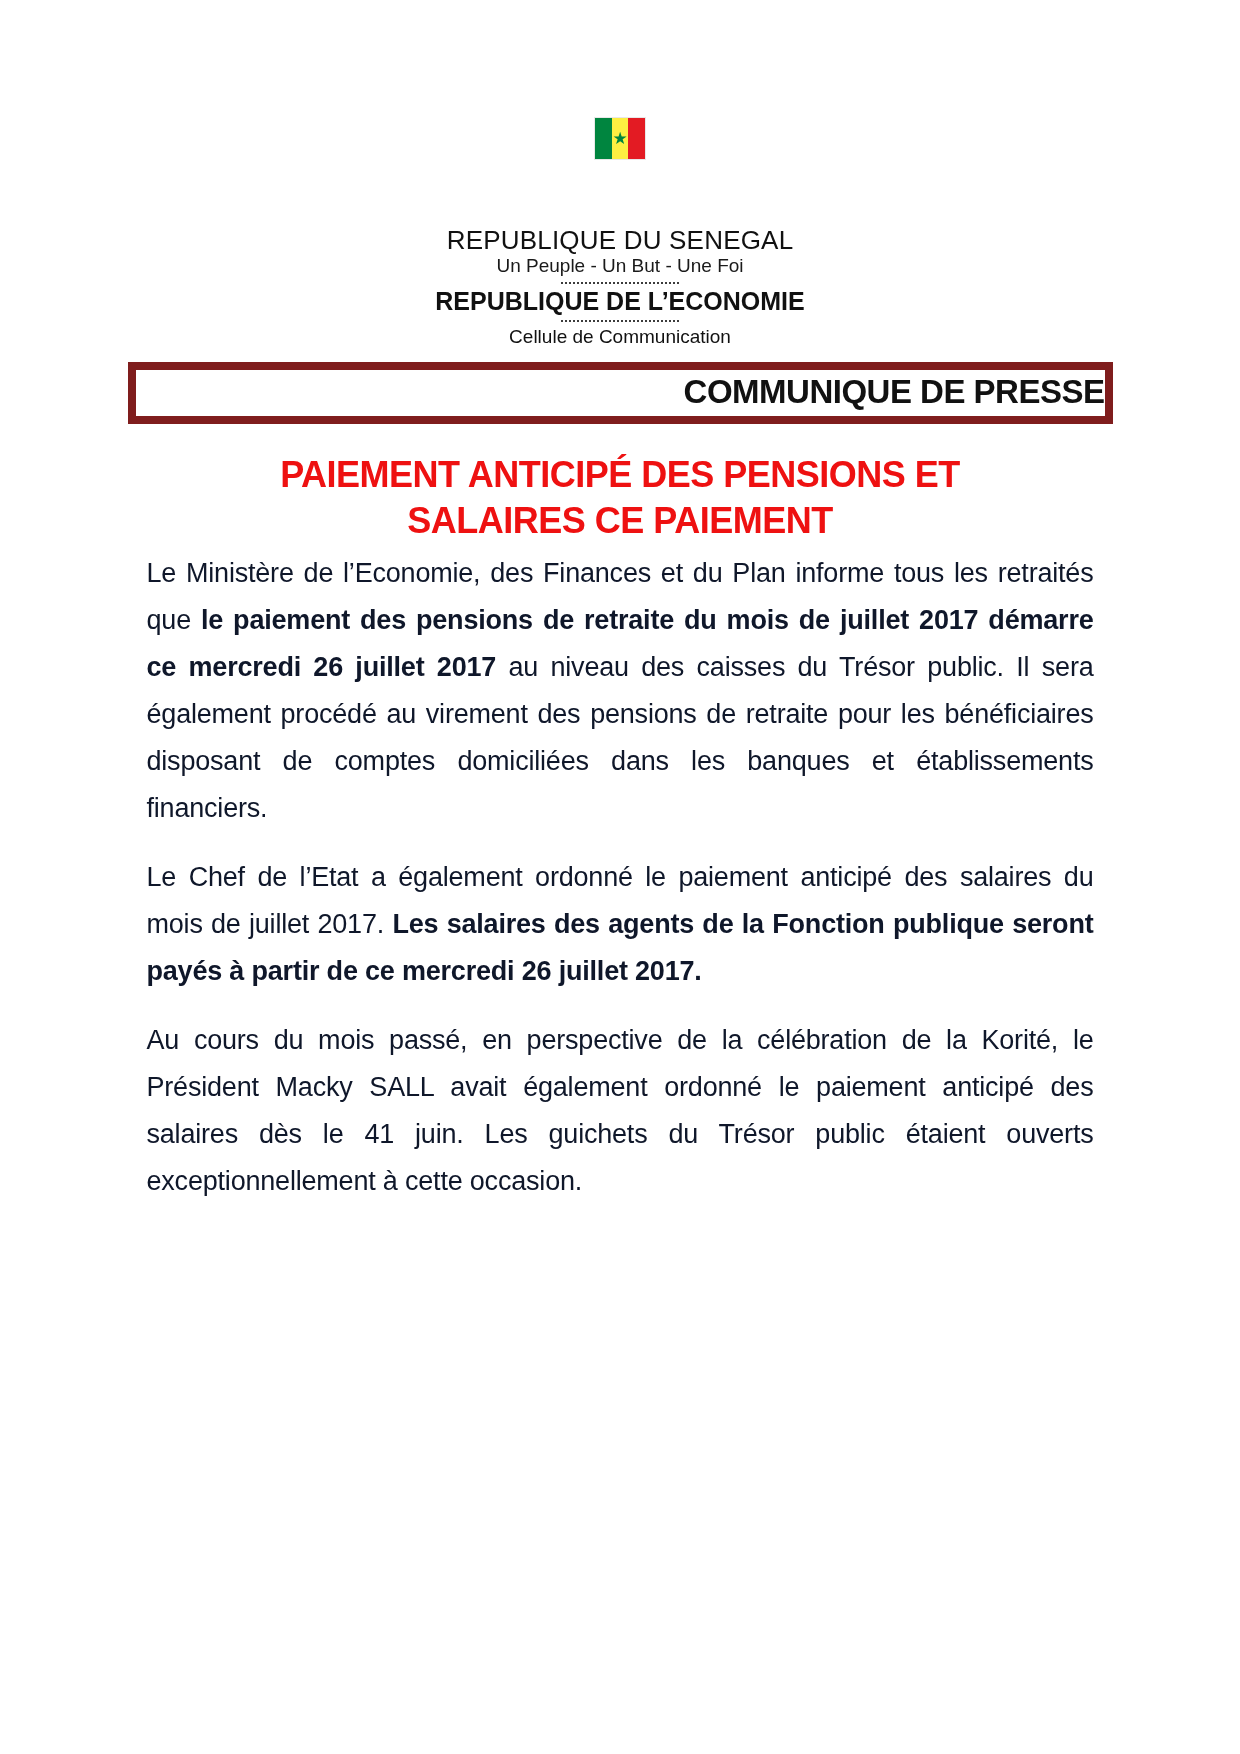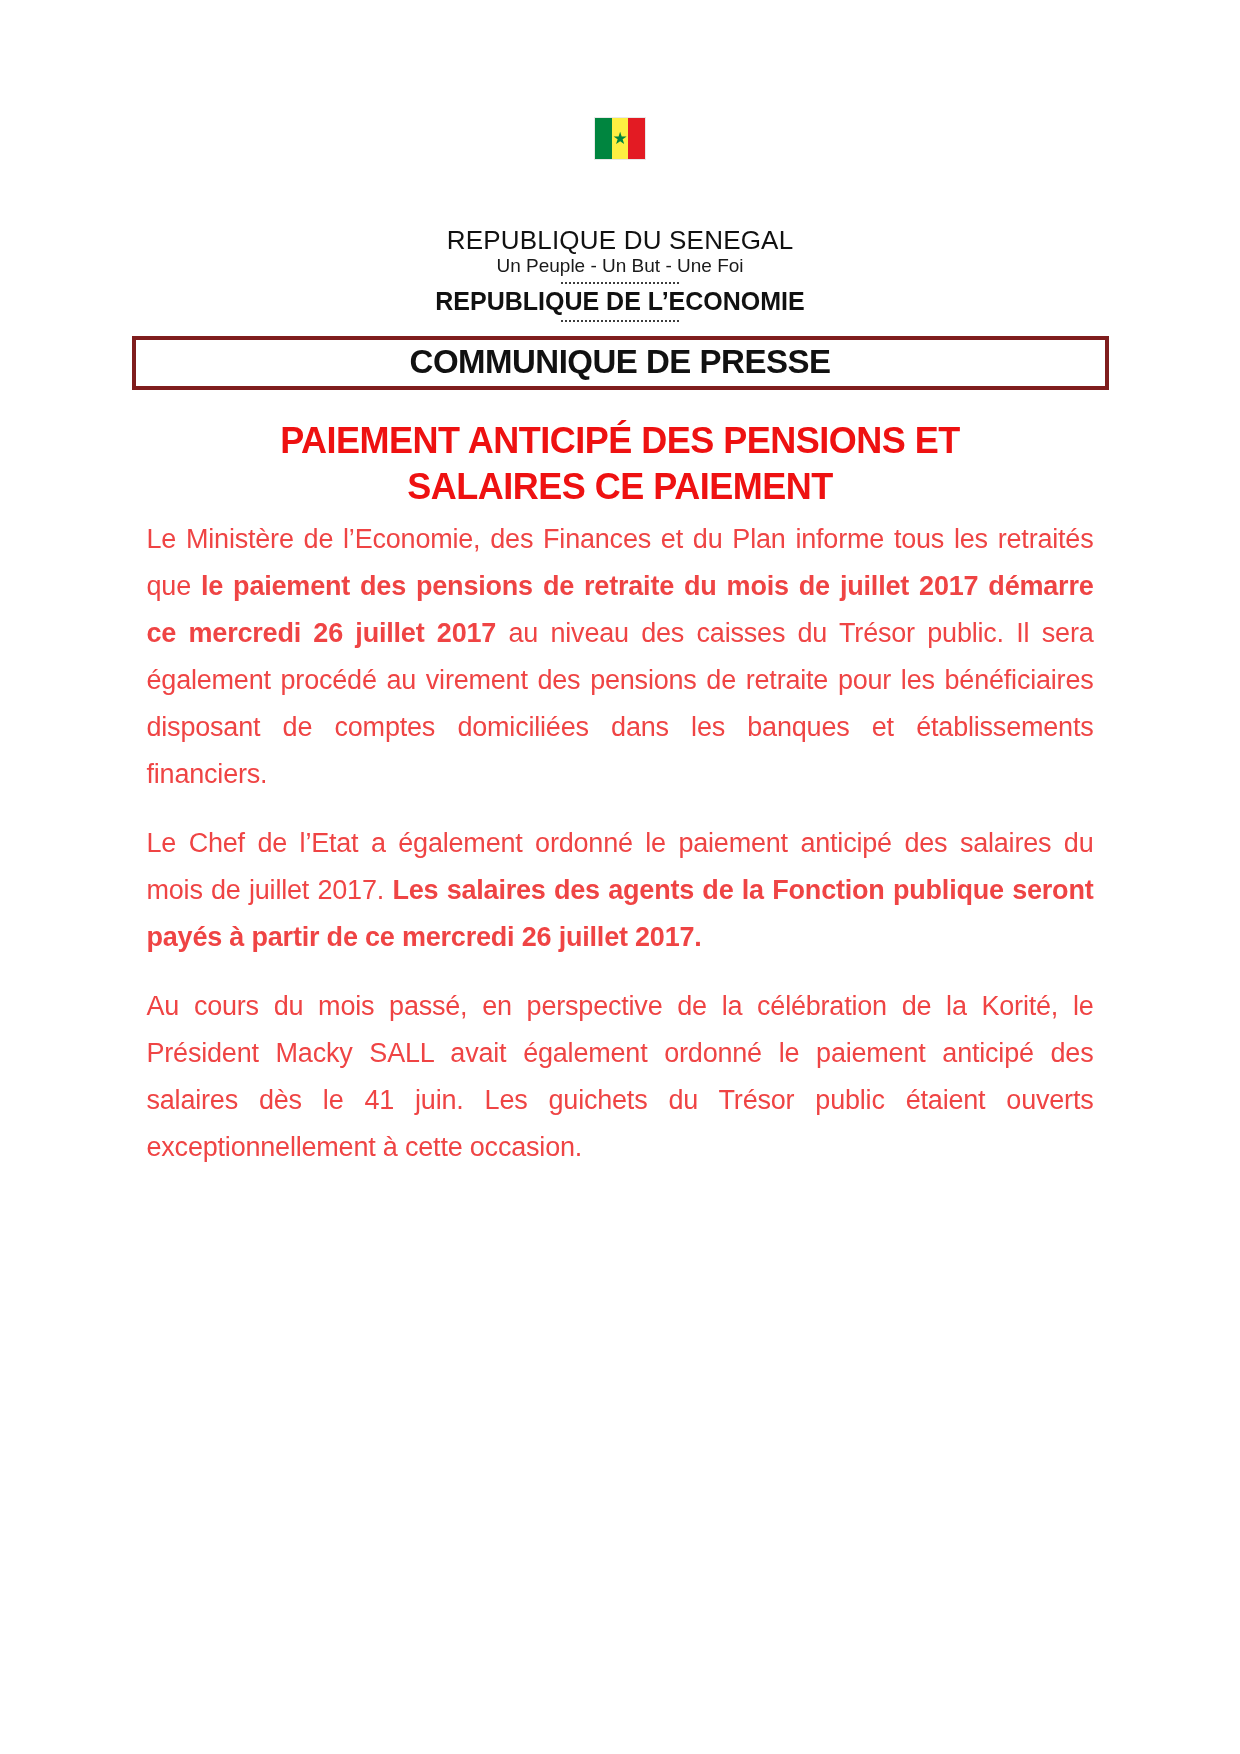--- a/index.html
+++ b/index.html
@@ -46,22 +46,22 @@
     border-top: 2px dotted #3c3c3c;
     height: 0;
   }
   .ministry { font-size: 25px; font-weight: bold; line-height: 27px; }
   .cellule { margin-top: 4px; font-size: 19px; line-height: 22px; }
 
   
   .banner {
     width: 969px;
     margin: 14px auto 0;
-    border: 4px solid #7f1d1d;
-    text-align: center;
+    border: 8px solid #7f1d1d;
+    text-align: right;
     padding: 5px 0 7px;
   }
   .banner span {
     font-size: 33px;
     font-weight: bold;
     letter-spacing: -0.5px;
     line-height: 34px;
   }
 
   
@@ -79,21 +79,21 @@
   .body-text {
     width: 947px;
     margin: 6px auto 0;
   }
   .para {
     margin: 0 0 22px 0;
     font-size: 27px;
     line-height: 47px;
     text-align: justify;
     letter-spacing: -0.2px;
-    color: #ef4444;
+    color: #0f172a;
   }
   .para .b { font-weight: bold; }
 </style>
 </head>
 <body>
 
 <div class="page">
 
   <header class="letterhead">
     <div class="flag">
@@ -101,20 +101,21 @@
       <div class="flag-band" style="background: rgb(253, 239, 66);"></div>
       <div class="flag-band" style="background: rgb(227, 27, 35);"></div>
       <span class="flag-star" style="color: rgb(0, 133, 63);">★</span>
     </div>
 
     <div class="republic">REPUBLIQUE DU SENEGAL</div>
     <div class="motto">Un Peuple - Un But - Une Foi</div>
     <div class="dotted-sep"></div>
     <div class="ministry">REPUBLIQUE DE L’ECONOMIE</div>
     <div class="dotted-sep"></div>
+    <div class="cellule">Cellule de Communication</div>
   </header>
 
   <div class="banner">
     <span>COMMUNIQUE DE PRESSE</span>
   </div>
 
   <h1 class="title" style="color: rgb(238, 17, 17);">
     <span class="title-line">PAIEMENT ANTICIPÉ DES PENSIONS ET</span>
     <span class="title-line">SALAIRES CE PAIEMENT</span>
   </h1>

